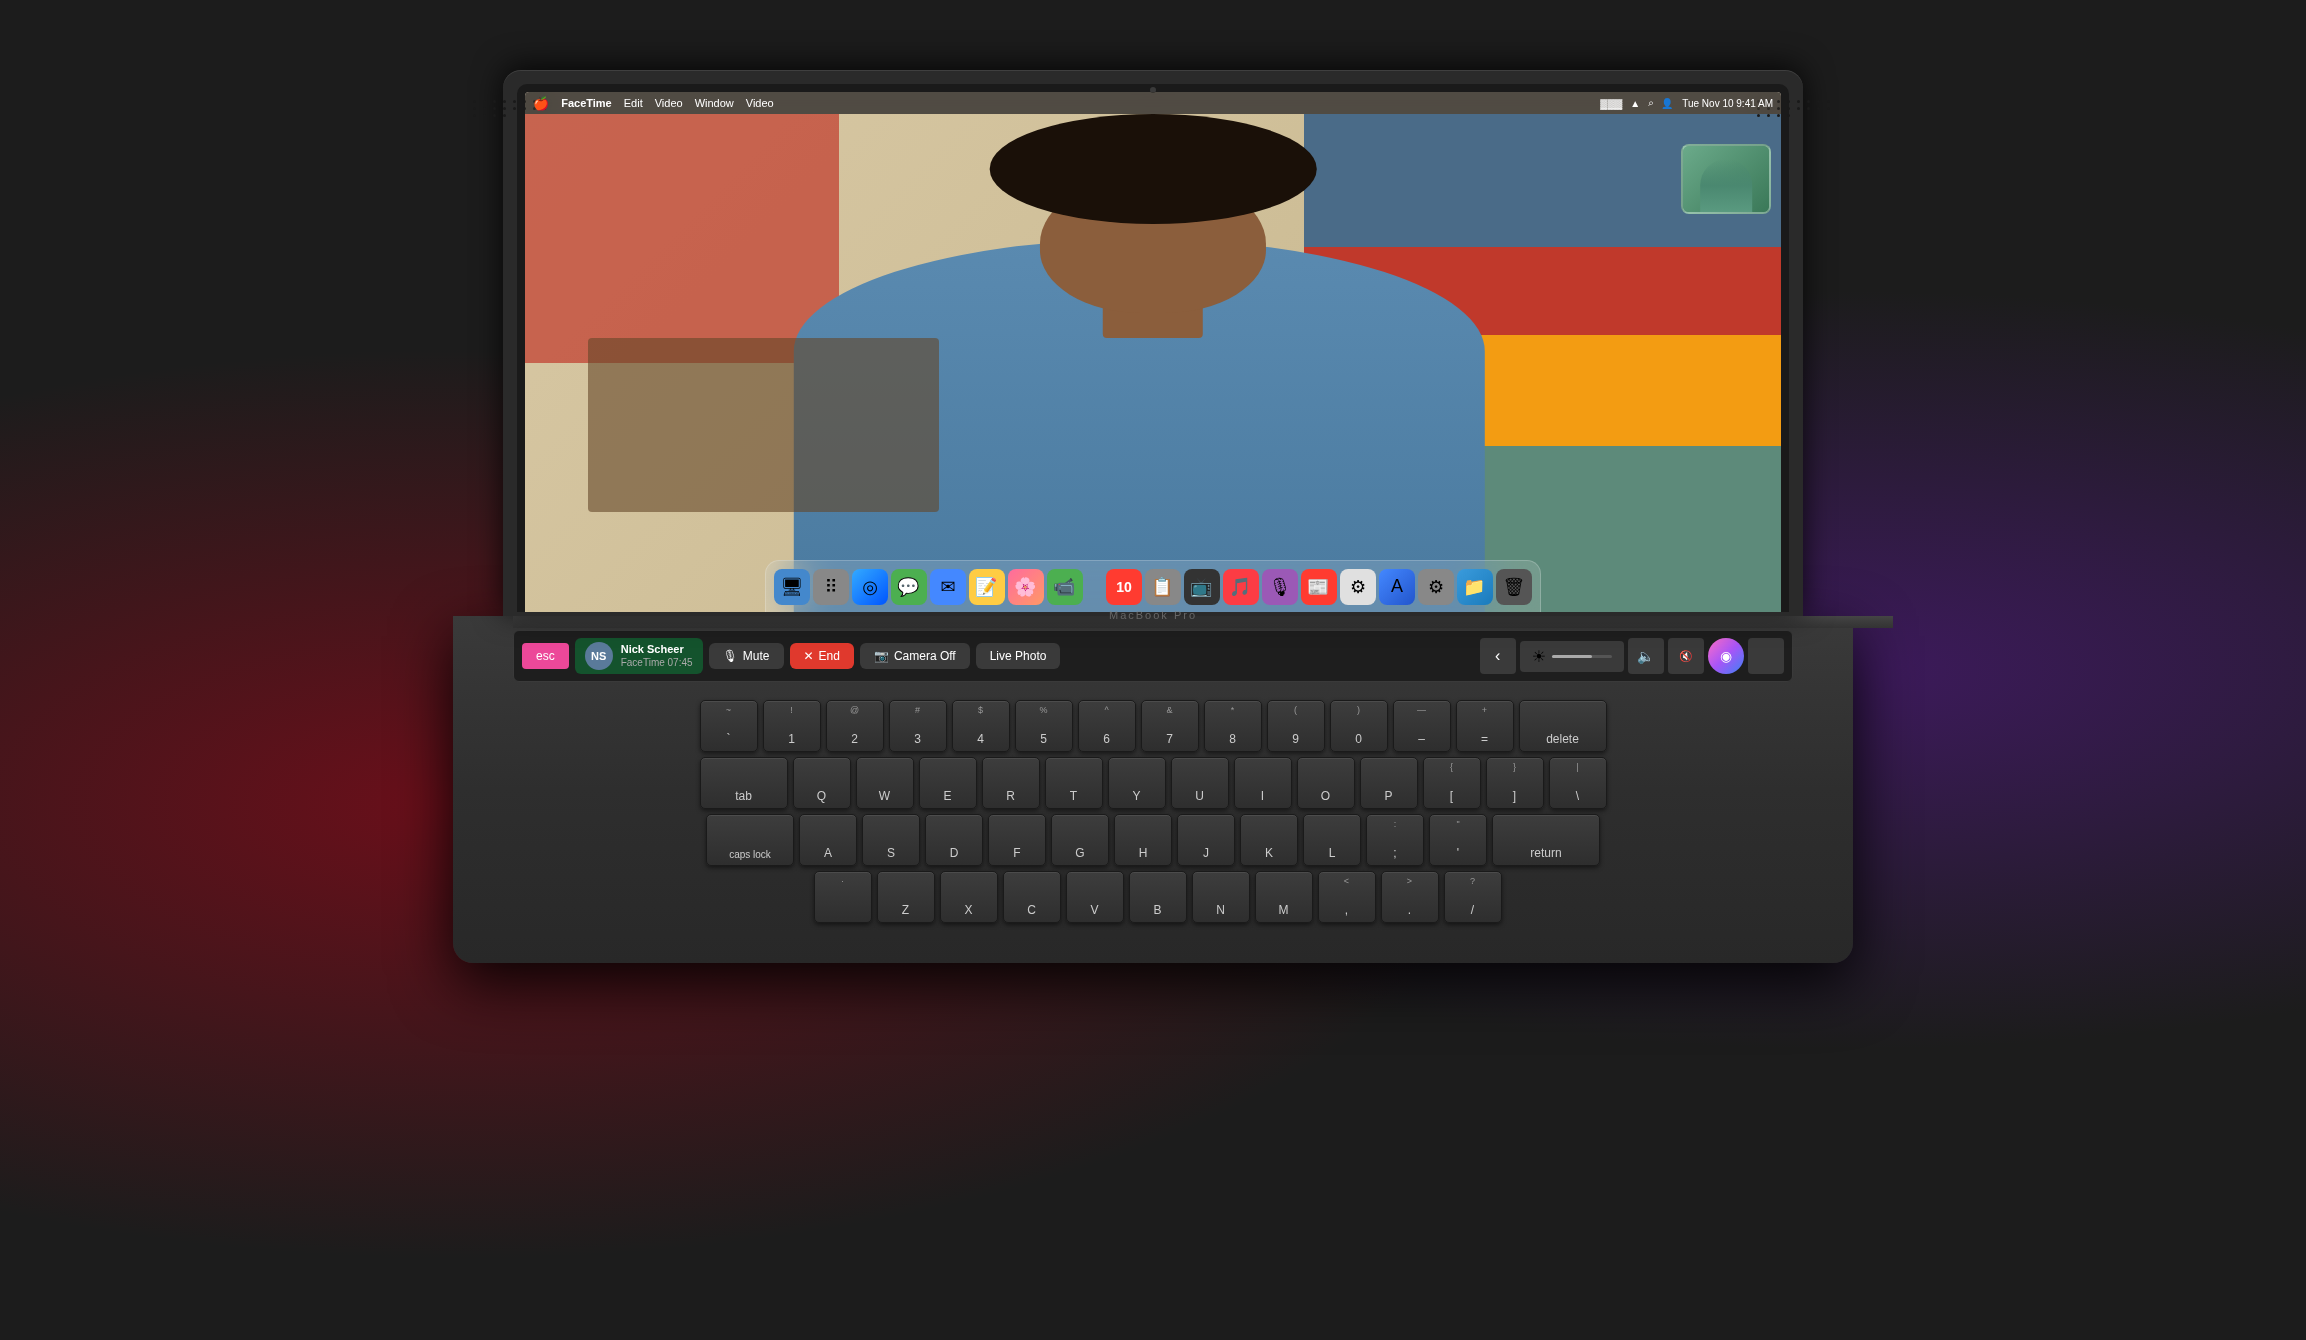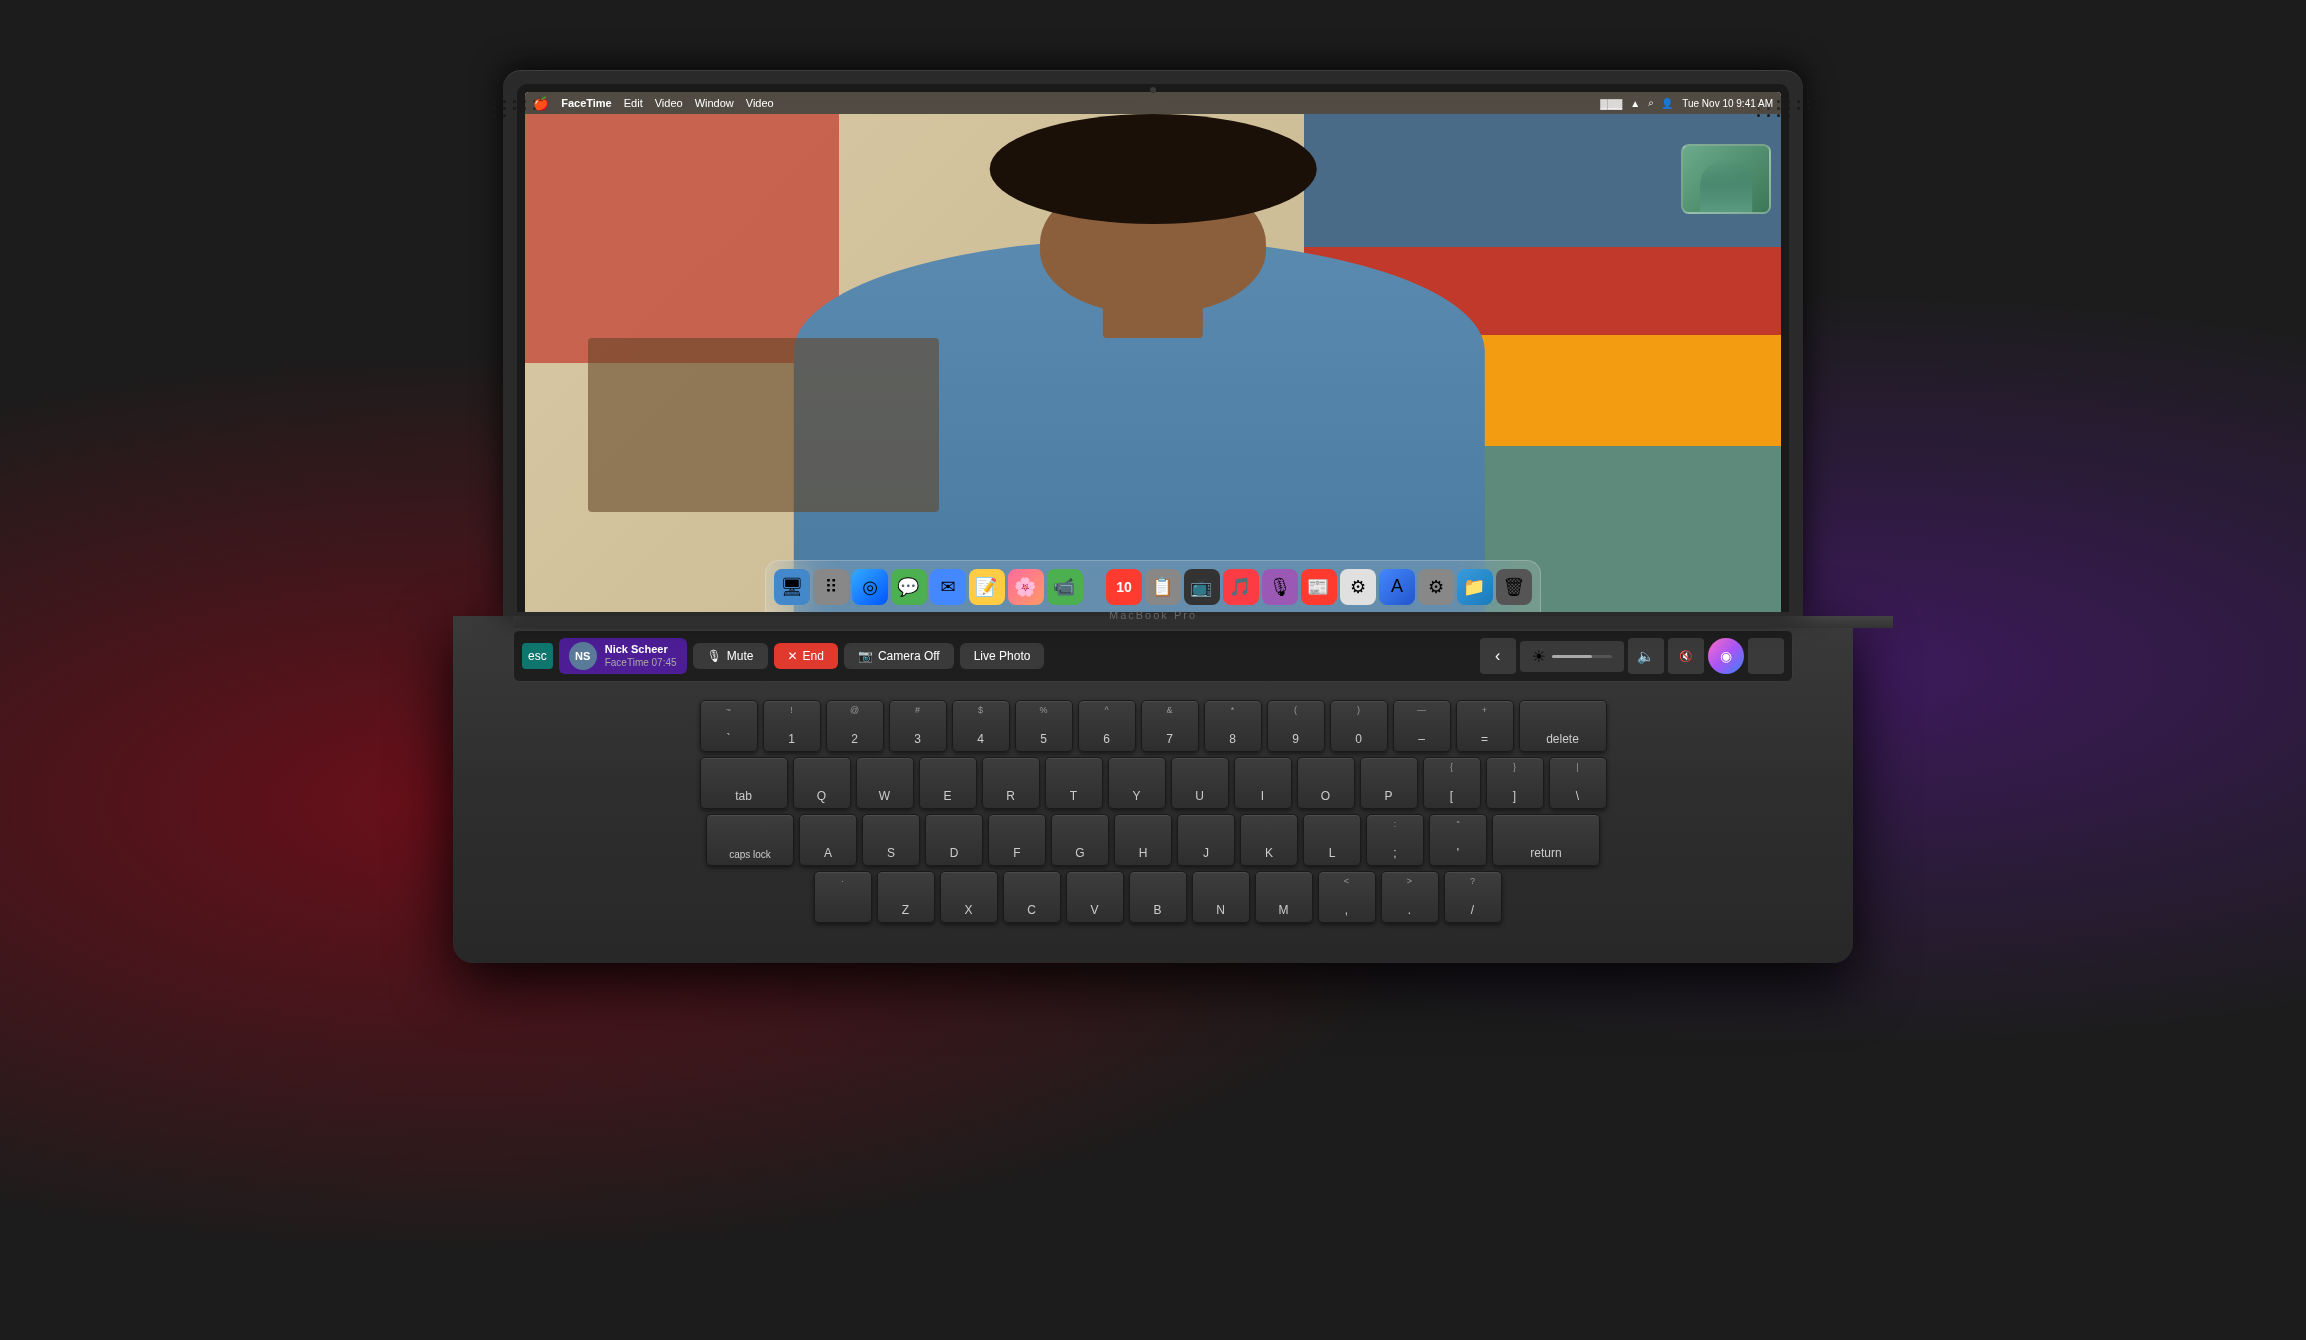--- a/index.html
+++ b/index.html
@@ -206,34 +206,34 @@
       border-radius: 6px;
       display: flex;
       align-items: center;
       padding: 4px 8px;
       gap: 6px;
       margin-bottom: 8px;
       border: 1px solid #3a3a3a;
     }
 
     .tb-esc {
-      background: #0f766e;
+      background: #ec4899;
       color: #fff;
       font-size: 12px;
-      padding: 6px 6px;
+      padding: 6px 14px;
       border-radius: 4px;
       flex-shrink: 0;
       font-weight: 500;
     }
 
     .tb-caller {
       display: flex;
       align-items: center;
       gap: 8px;
-      background: #4c1d95;
+      background: #14532d;
       border-radius: 6px;
       padding: 4px 10px;
       flex-shrink: 0;
     }
 
     .tb-avatar {
       width: 28px;
       height: 28px;
       border-radius: 50%;
       background: #5a7a9a;

